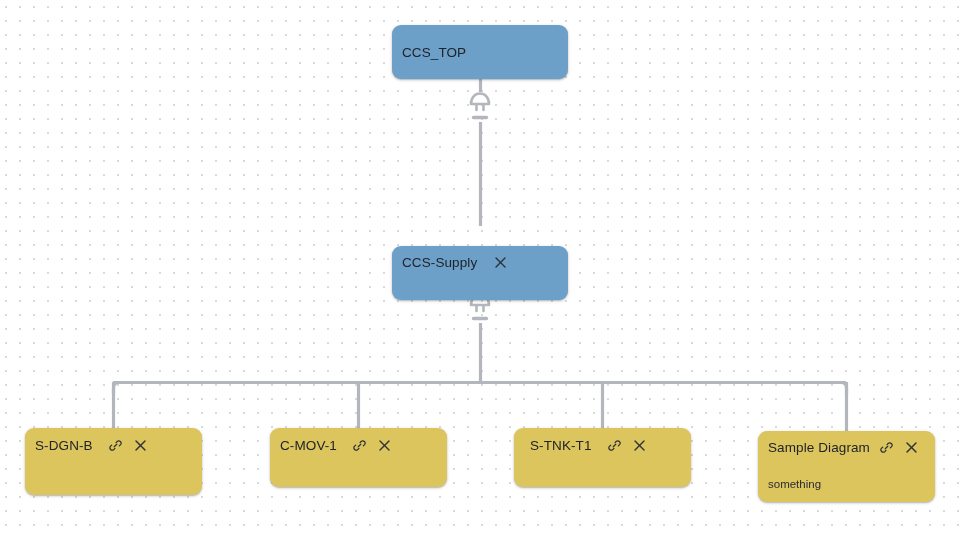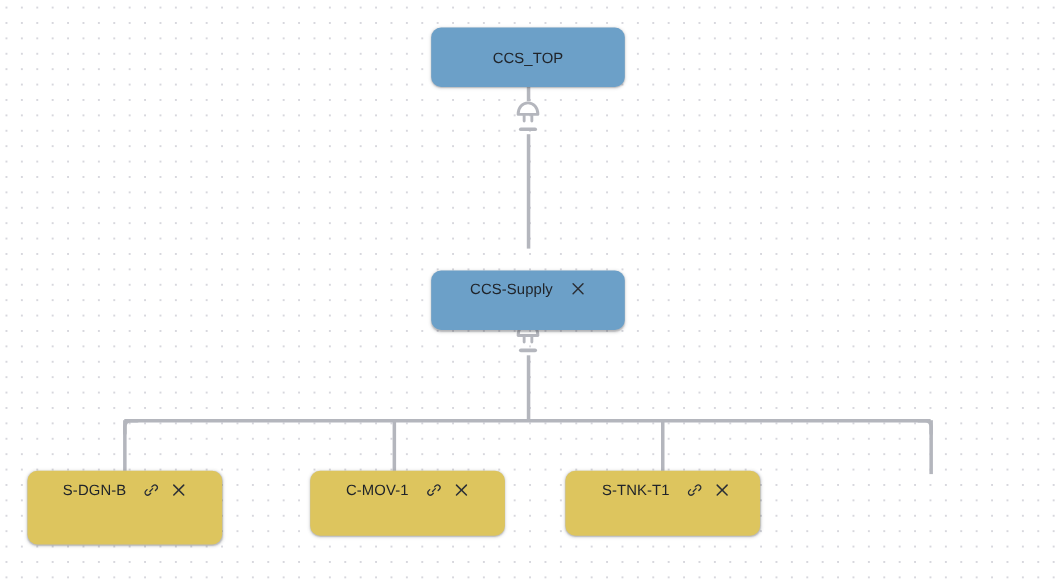--- a/index.html
+++ b/index.html
@@ -40,21 +40,21 @@
     box-shadow: 0 1px 3px rgba(60,64,70,0.30), 0 1px 1px rgba(60,64,70,0.16);
   }
 
   .node.blue  { background: #6ca0c8; }
   .node.yellow{ background: #ddc55e; }
 
   .node-head {
     position: relative;
     display: flex;
     align-items: center;
-    justify-content: center;
+    justify-content: flex-start;
     height: 30px;
     padding: 0 10px;
     box-sizing: border-box;
     border-radius: 16px;
   }
 
   .node-title {
     font-size: 13.5px;
     color: #20242a;
     letter-spacing: 0.1px;
@@ -190,21 +190,21 @@
             <g stroke="#2b2f36" stroke-width="1.35" stroke-linecap="round">
               <path d="M2,2 L11,11"></path>
                 <path d="M11,2 L2,11"></path>
             </g>
           </svg>
         </span>
       </span>
     </div>
   </div>
 
-  <div class="node yellow" style="left:270px; top:428px; width:177px; height:59px;margin-left:12px;">
+  <div class="node yellow" style="left:270px; top:428px; width:177px; height:59px;">
     <div class="node-head" style="height:34px;">
       <span class="node-title">C-MOV-1</span>
       <span class="node-actions">
         <span class="act">
           <svg width="13" height="13" viewBox="0 0 14 14">
             <g fill="none" stroke="#2b2f36" stroke-width="1.3" stroke-linecap="round">
               <path d="M5.6,8.4 L8.4,5.6"></path>
               <path d="M7.6,3.9 L9.0,2.5 a2.5,2.5 0 0 1 3.5,3.5 L11.1,7.4"></path>
               <path d="M6.4,10.1 L5.0,11.5 a2.5,2.5 0 0 1 -3.5,-3.5 L2.9,6.6"></path>
             </g>
@@ -240,14 +240,39 @@
             <g stroke="#2b2f36" stroke-width="1.35" stroke-linecap="round">
               <path d="M2,2 L11,11"></path>
                 <path d="M11,2 L2,11"></path>
             </g>
           </svg>
         </span>
       </span>
     </div>
   </div>
 
+  <div class="node yellow" style="left:758px; top:431px; width:177px; height:71px;">
+    <div class="node-head" style="height:33px;">
+      <span class="node-title">Sample Diagram</span>
+      <span class="node-actions" style="margin-left:10px;">
+        <span class="act">
+          <svg width="13" height="13" viewBox="0 0 14 14">
+            <g fill="none" stroke="#2b2f36" stroke-width="1.3" stroke-linecap="round">
+              <path d="M5.6,8.4 L8.4,5.6"></path>
+              <path d="M7.6,3.9 L9.0,2.5 a2.5,2.5 0 0 1 3.5,3.5 L11.1,7.4"></path>
+              <path d="M6.4,10.1 L5.0,11.5 a2.5,2.5 0 0 1 -3.5,-3.5 L2.9,6.6"></path>
+            </g>
+          </svg>
+        </span>
+        <span class="act">
+          <svg width="13" height="13" viewBox="0 0 13 13">
+            <g stroke="#2b2f36" stroke-width="1.35" stroke-linecap="round">
+              <path d="M2,2 L11,11"></path>
+                <path d="M11,2 L2,11"></path>
+            </g>
+          </svg>
+        </span>
+      </span>
+    </div>
+    <div class="node-body" style="margin-top:13px;">something</div>
+  </div>
 
 </div>
 
 </body></html>

